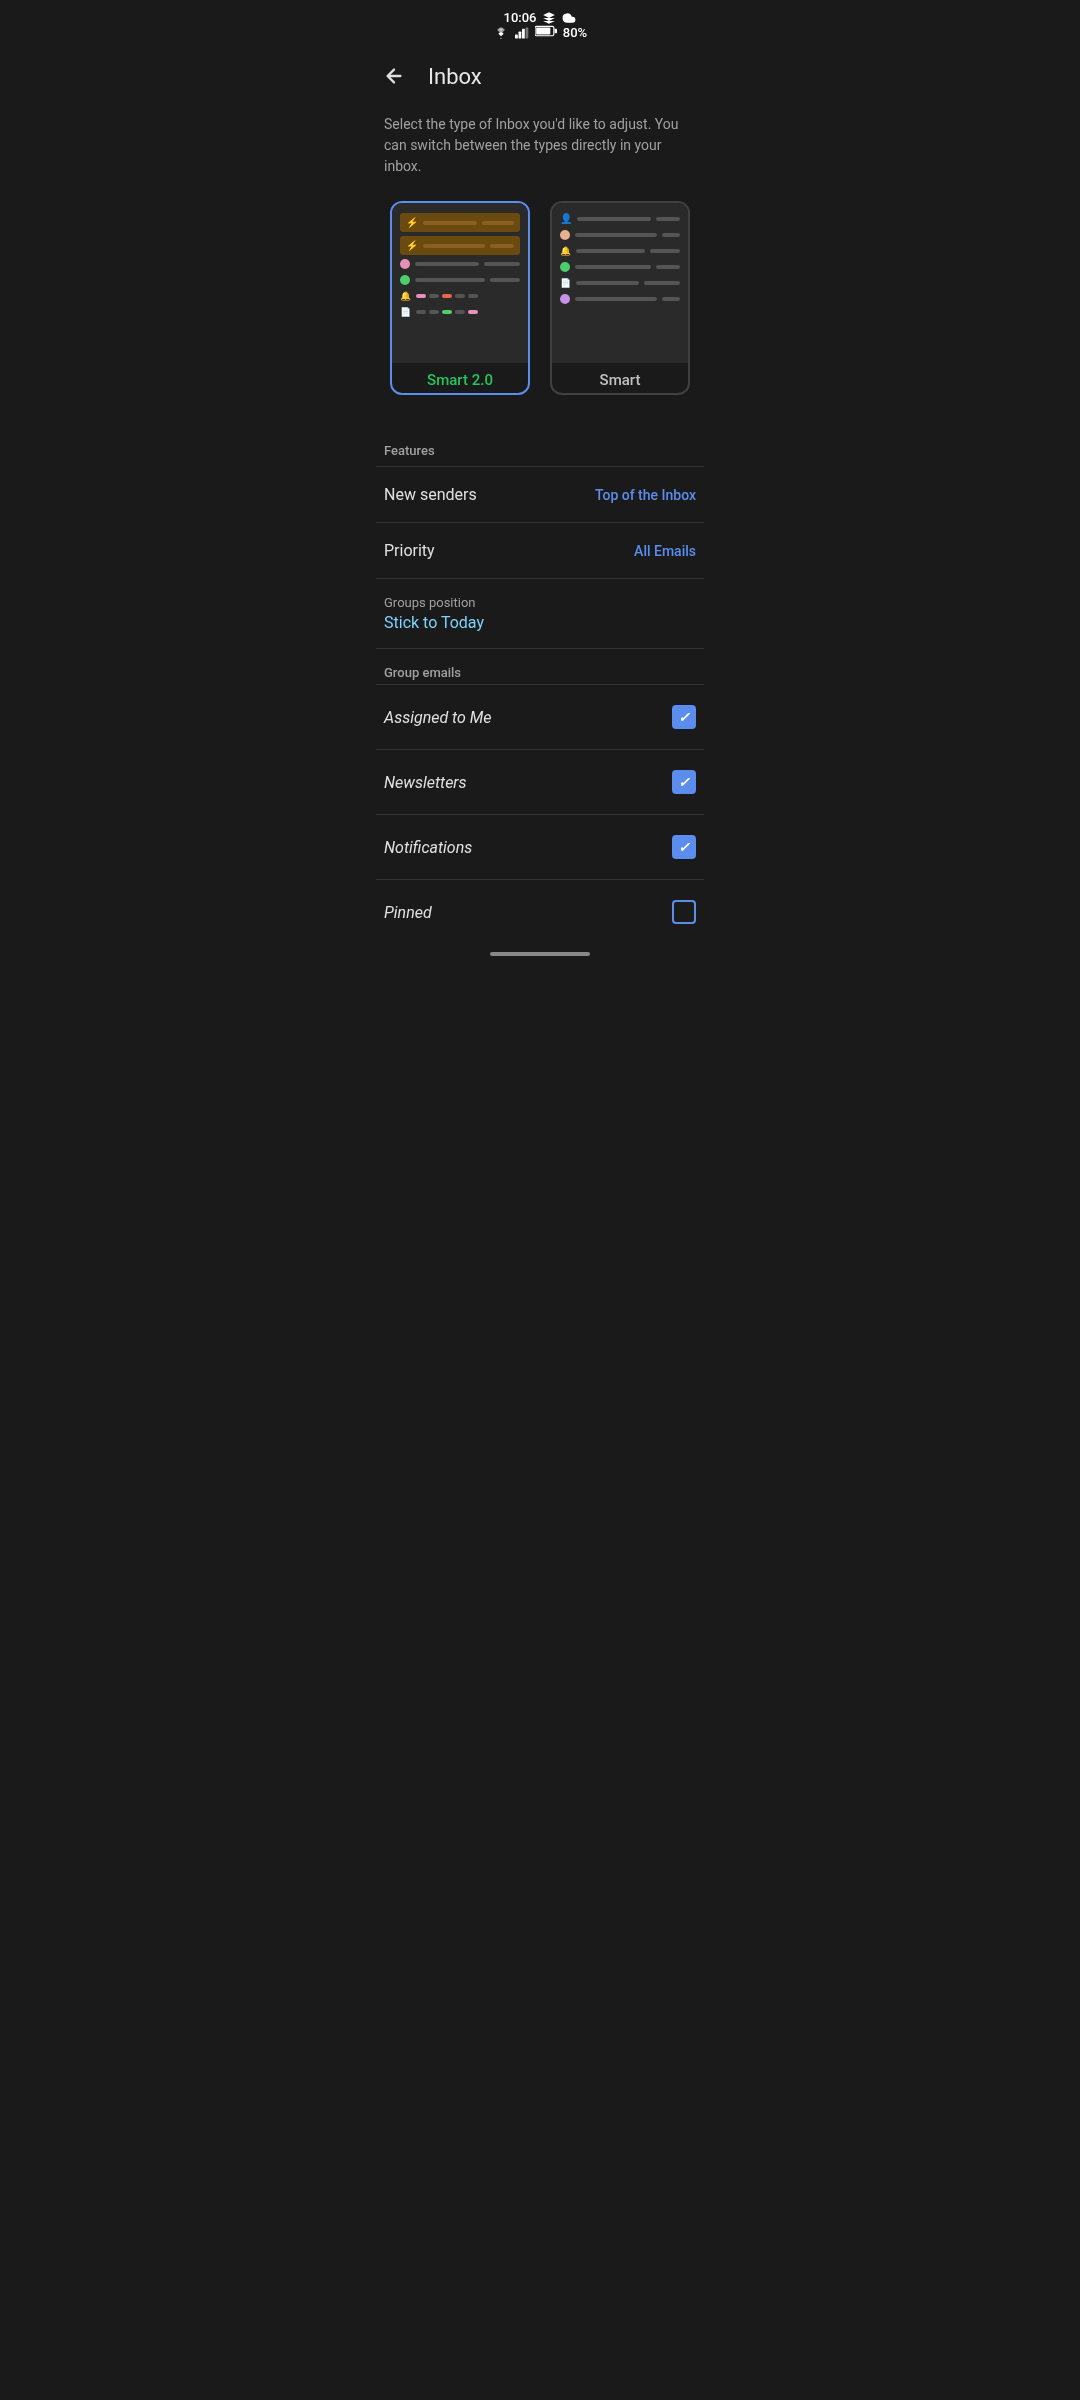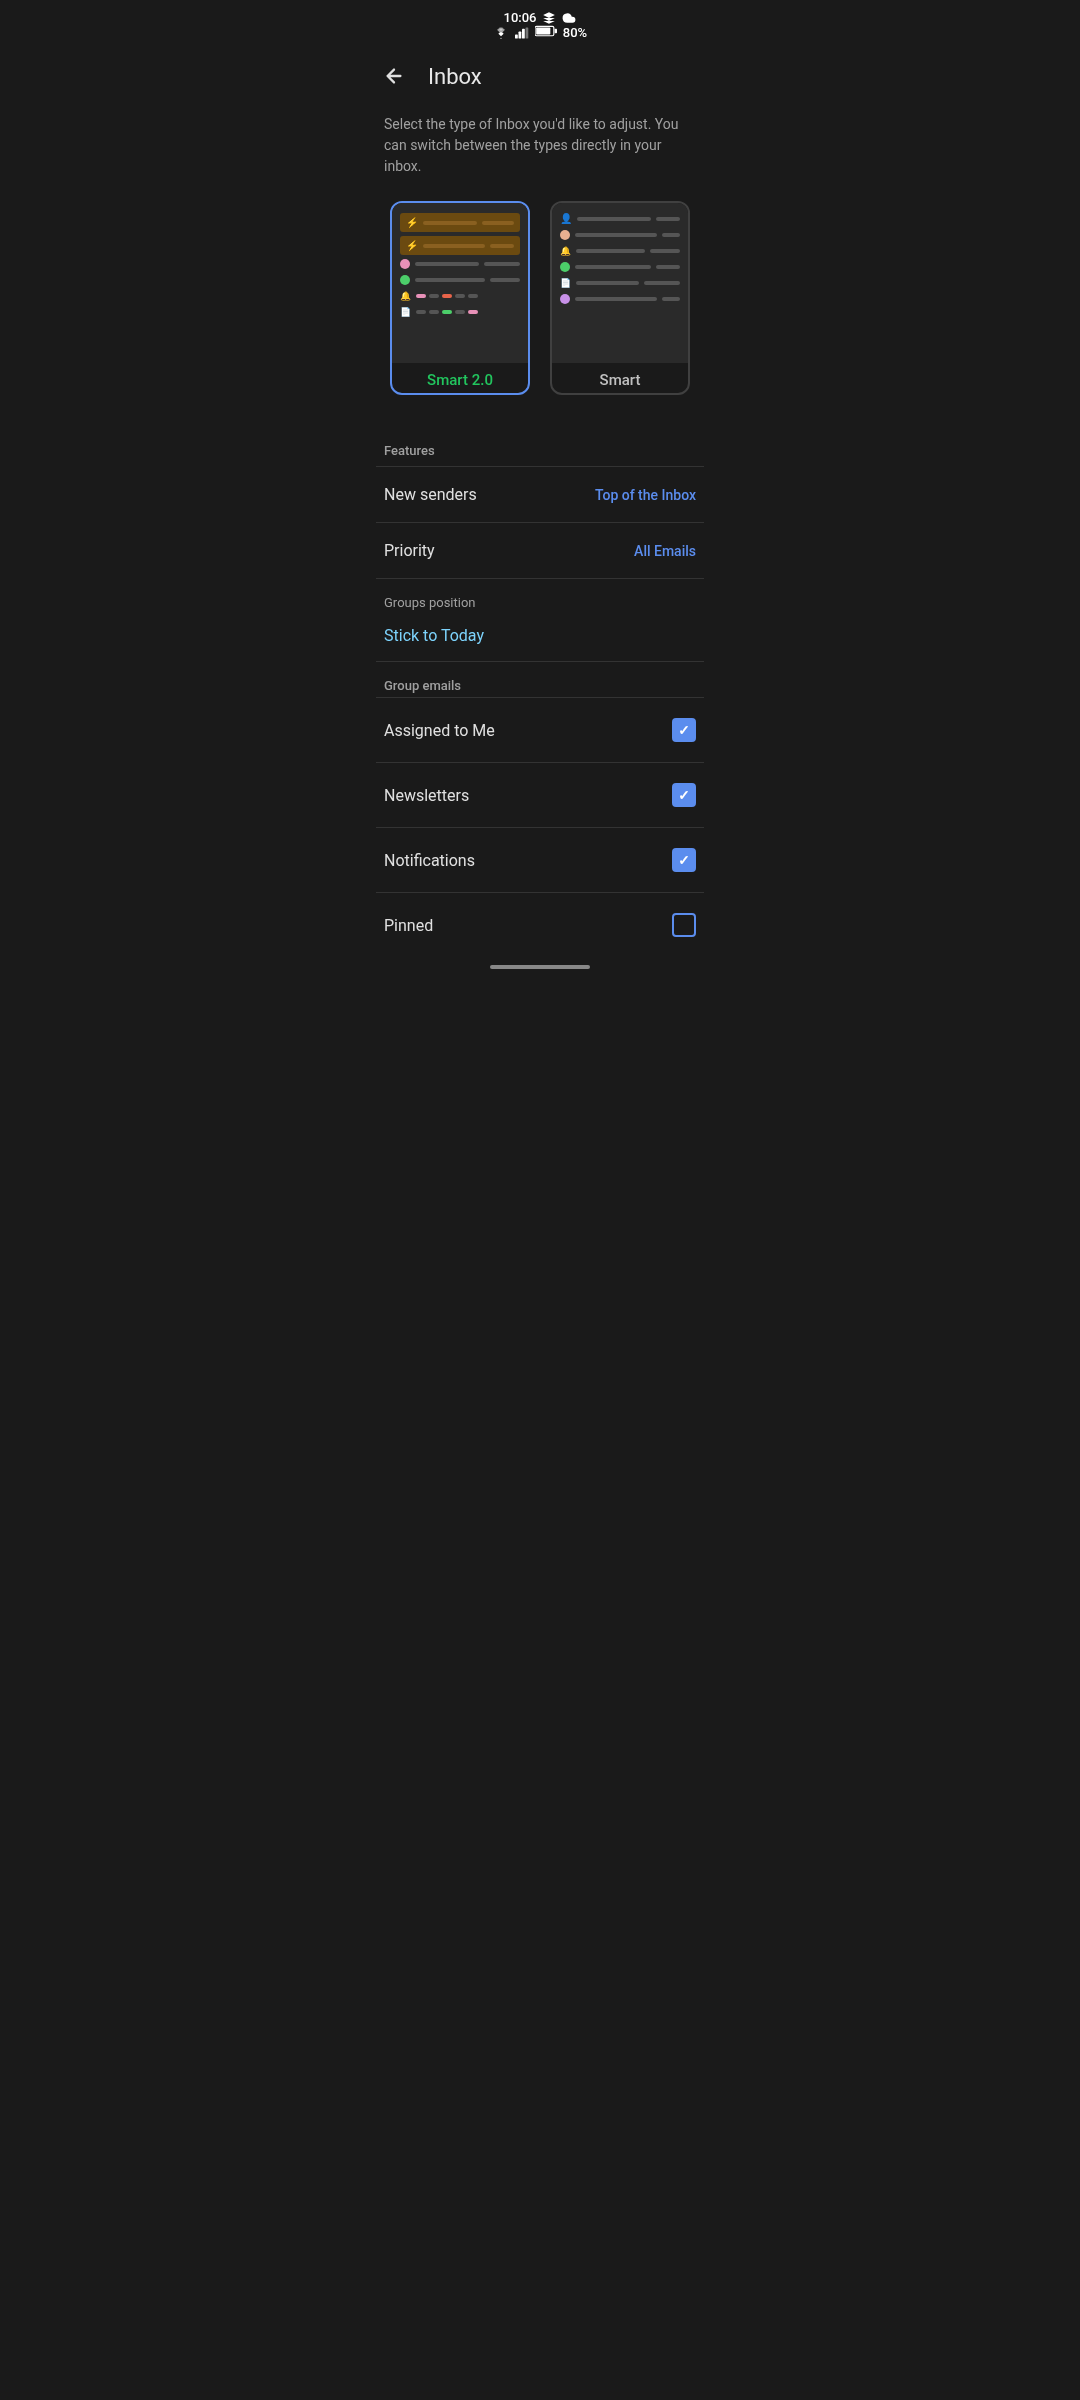--- a/index.html
+++ b/index.html
@@ -209,21 +209,21 @@
     }
 
     
     .groups-section {
       padding: 0 24px 16px;
     }
 
     .groups-label {
       font-size: 13px;
       color: #a0a0a0;
-      margin-bottom: 16px;
+      margin-bottom: 3px;
     }
 
     .groups-value {
       font-size: 16px;
       color: #7dd3fc;
     }
 
     
     .group-emails-label {
       padding: 16px 24px 4px;
@@ -231,20 +231,21 @@
       color: #a0a0a0;
       font-weight: 500;
     }
 
     
     .checkbox-row {
       display: flex;
       align-items: center;
       justify-content: space-between;
       padding: 20px 24px;
+      font-style: italic;
     }
 
     .checkbox-label {
       font-size: 16px;
       color: #e0e0e0;
     }
 
     .checkbox-box {
       width: 24px;
       height: 24px;

